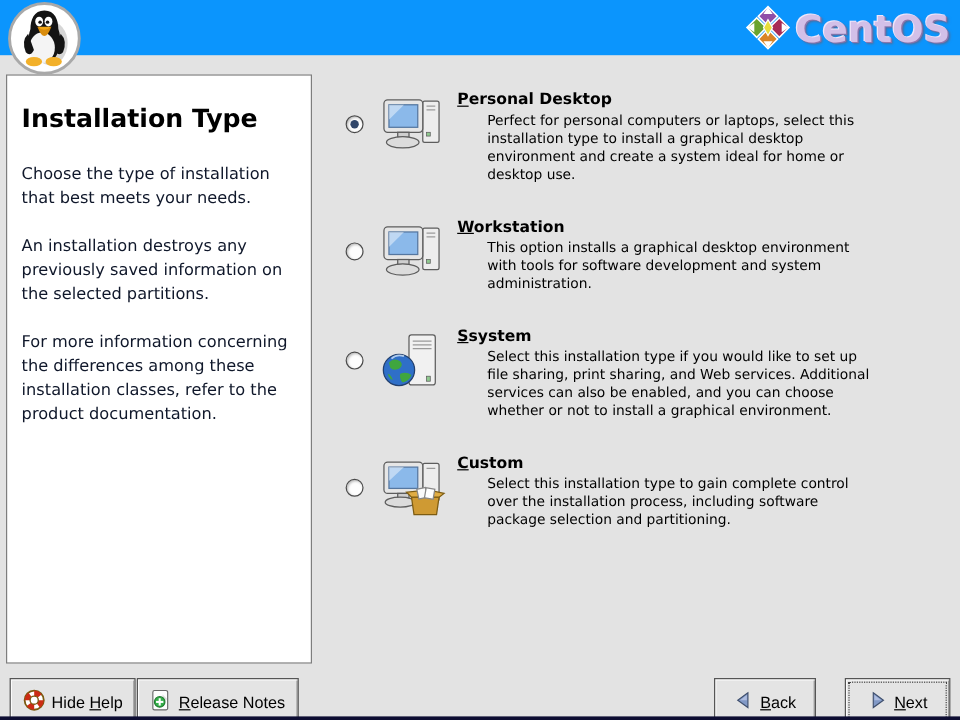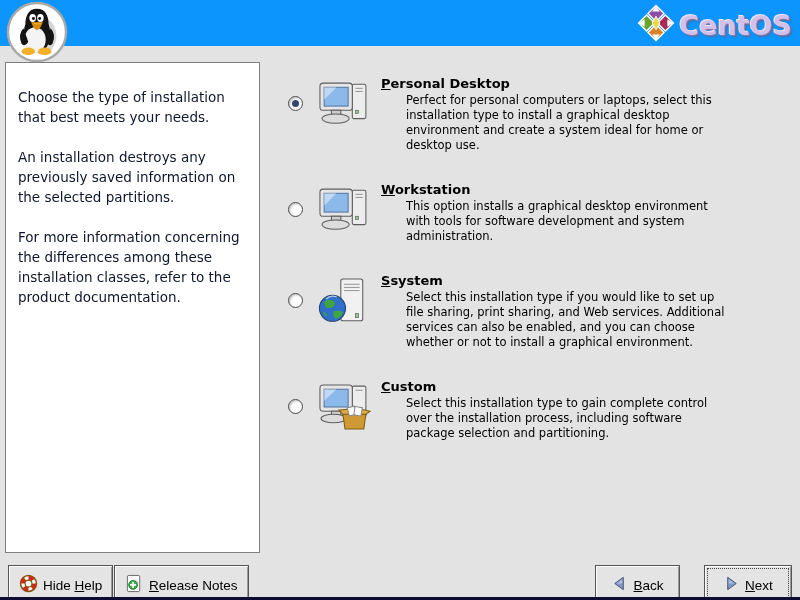--- a/index.html
+++ b/index.html
@@ -9,21 +9,21 @@
     background:#e3e3e3;
     position:relative; width:800px; height:600px; overflow:hidden;
   }
   
   .header { position:absolute; top:0; left:0; width:800px; height:46px; background:#0b95fd; }
   .tux-badge {
     position:absolute; top:1px; left:6px; width:62px; height:62px; z-index:5;
   }
   .brand { position:absolute; top:4px; right:8px; display:flex; align-items:center; gap:4px; }
   .brand-text {
-    font-size:27px; font-weight:bold; letter-spacing:0px;
+    font-size:31px; font-weight:bold; letter-spacing:0px;
     color:#d3c0e8;
     text-shadow:-1px -1px 0 #efe6fa, 1px 1px 0 #8d76ad, 2px 2px 2px #4d6f9e;
   }
   
   .help-panel {
     position:absolute; left:5px; top:62px; width:255px; height:491px;
     background:#ffffff; border:1px solid #7e7e7e; padding:24px 12px 0 12px;
   }
   .help-title { font-size:21px; font-weight:bold; color:#000; margin-bottom:24px; }
   .help-para { font-size:13.5px; line-height:20px; color:#0f172a; margin-bottom:20px; }
@@ -106,20 +106,21 @@
         <polygon points="20,38 24,32 16,32"></polygon>
         <polygon points="2,20 8,16 8,24"></polygon>
         <polygon points="38,20 32,16 32,24"></polygon>
       </g>
     </svg>
   </span>
   <span class="brand-text">CentOS</span>
 </div>
 
 <div class="help-panel">
+  <div class="help-title">Installation Type</div>
   <div class="help-para">Choose the type of installation that best meets your needs.</div>
   <div class="help-para">An installation destroys any previously saved information on the selected partitions.</div>
   <div class="help-para">For more information concerning the differences among these installation classes, refer to the product documentation.</div>
 </div>
 
 <div class="options">
 
   <div class="option">
     <span class="radio checked"></span>
     <span class="opt-icon">

